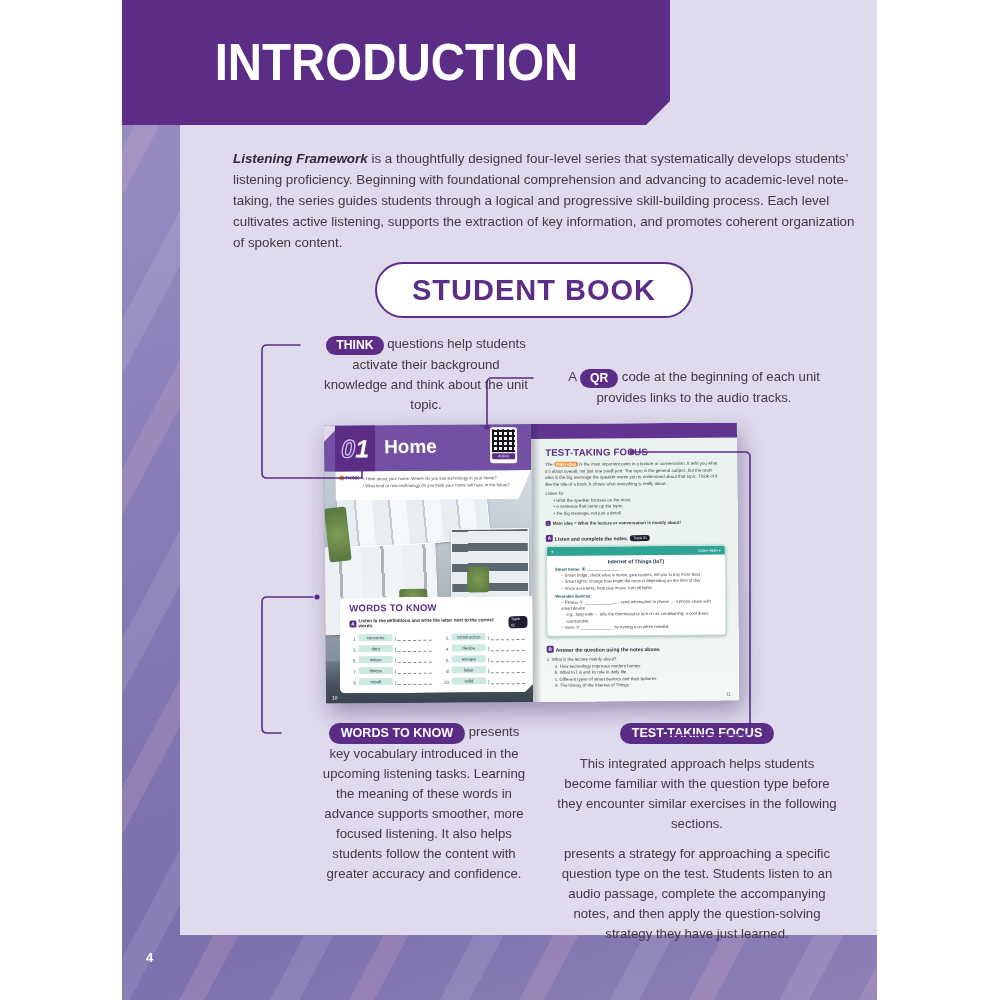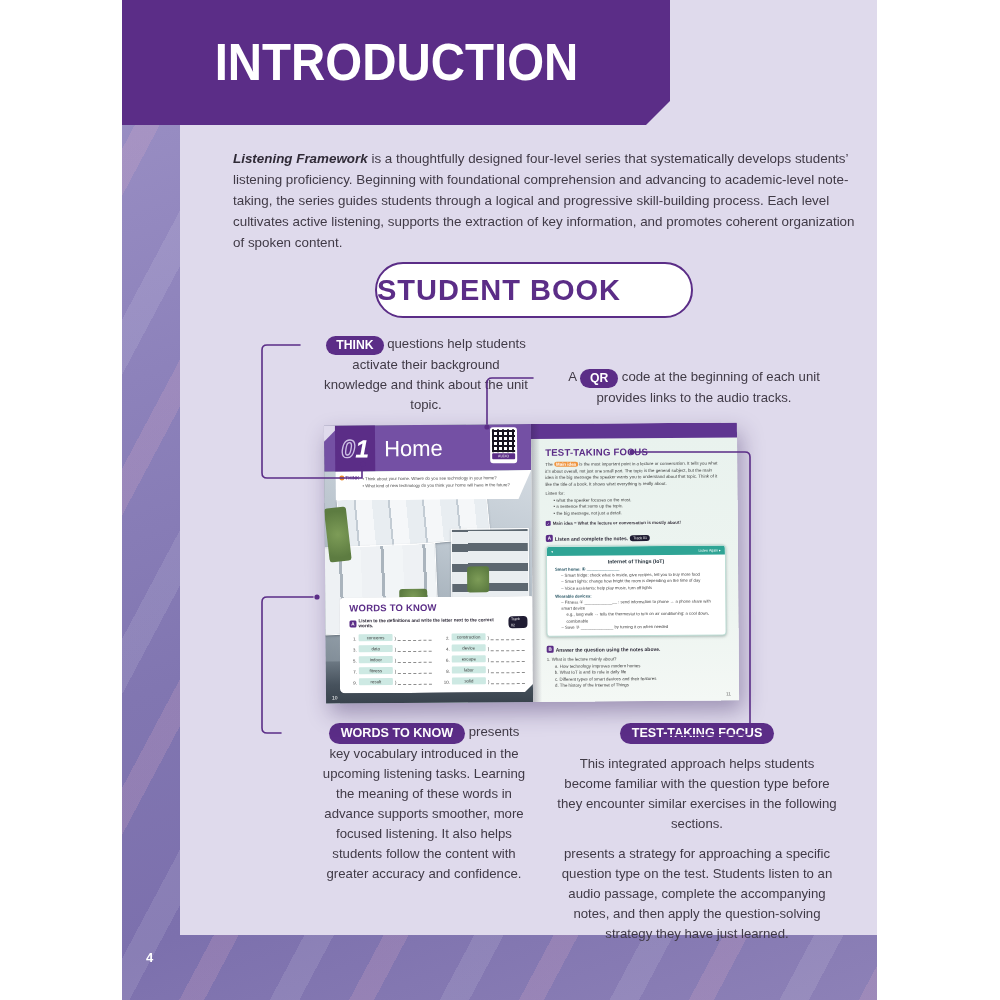--- a/index.html
+++ b/index.html
@@ -21,21 +21,21 @@
   .banner h1 { color:#fff; font-size:51px; font-weight:900; letter-spacing:0; transform:scaleX(.93); white-space:nowrap; }
 
   .folio { position:absolute; left:24px; top:950px; color:#fff; font-size:13px; font-weight:bold; }
 
   
   .intro { position:absolute; left:33px; top:148px; width:634px; font-size:13.4px; line-height:21px; color:#403a46; }
   .intro b { font-style:italic; font-weight:900; color:#2f2a36; }
 
   
   .sb-pill { position:absolute; left:175px; top:262px; width:318px; height:56px; background:#fff;
-    border:2px solid #5b2d87; border-radius:28px; display:flex; align-items:center; }
+    border:2px solid #5b2d87; border-radius:28px; display:flex; align-items:center; justify-content:center; }
   .sb-pill span { color:#5b2d87; font-size:29px; font-weight:900; letter-spacing:1px; }
 
   
   .co { position:absolute; font-size:13.2px; line-height:20px; color:#403a46;text-align:center; }
   .pill { display:inline-block; background:#5b2d87; color:#fff; font-weight:800; border-radius:12px;
     padding:1px 10px 2px; font-size:12.2px; line-height:16px; vertical-align:-1px; }
   .co-think { left:122px; top:334px; width:208px; }
   .co-qr    { left:356px; top:367px; width:276px; }
   .co-words { left:120px; top:722px; width:208px; }
   .co-focus { left:356px; top:722px; width:282px; }
@@ -55,21 +55,21 @@
   .pg-right::before { content:""; position:absolute; left:0; top:0; width:9px; height:100%;
     background:linear-gradient(90deg, rgba(40,30,60,.28), rgba(40,30,60,0)); z-index:9; }
 
   
   .lp-head { position:absolute; left:0; top:0; width:207px; height:46px; background:#7450a4; z-index:3; }
   .lp-corner { position:absolute; left:0; top:0; border-left:16px solid #dfdaec; border-bottom:16px solid transparent; z-index:4; }
   .unit-box { position:absolute; left:11px; top:0; width:40px; height:46px; background:#5b2d87;
     display:flex; align-items:center; justify-content:center; z-index:4;
     font-size:25px; font-weight:900; font-style:italic; color:#fff; }
   .unit-box .zero { color:transparent; -webkit-text-stroke:1.3px #cdbfe4; }
-  .unit-title { position:absolute; left:60px; top:11px; color:#fff; font-size:22px; font-weight:400; z-index:4; }
+  .unit-title { position:absolute; left:60px; top:11px; color:#fff; font-size:19px; font-weight:700; z-index:4; }
   .qr-box { position:absolute; left:166px; top:3px; width:27px; height:36px; background:#fff; border-radius:3px;
     padding:2px; z-index:5; }
   .qr-pat { width:23px; height:23px; background-color:#fff;
     background-image:repeating-linear-gradient(0deg,#17141f 0 2px,transparent 2px 5px),
                      repeating-linear-gradient(90deg,#17141f 0 2px,transparent 2px 5px); }
   .qr-cap { margin-top:1px; background:#5b2d87; color:#fff; font-size:3.5px; text-align:center; border-radius:1px; line-height:6px; }
 
   .think-strip { position:absolute; left:11px; top:46px; width:196px; height:29px; background:#fff; z-index:6;
     clip-path:polygon(0 0,100% 0,calc(100% - 13px) 100%,0 100%);
     display:flex; align-items:flex-start; padding:4px 4px 0 4px; gap:3px; }

